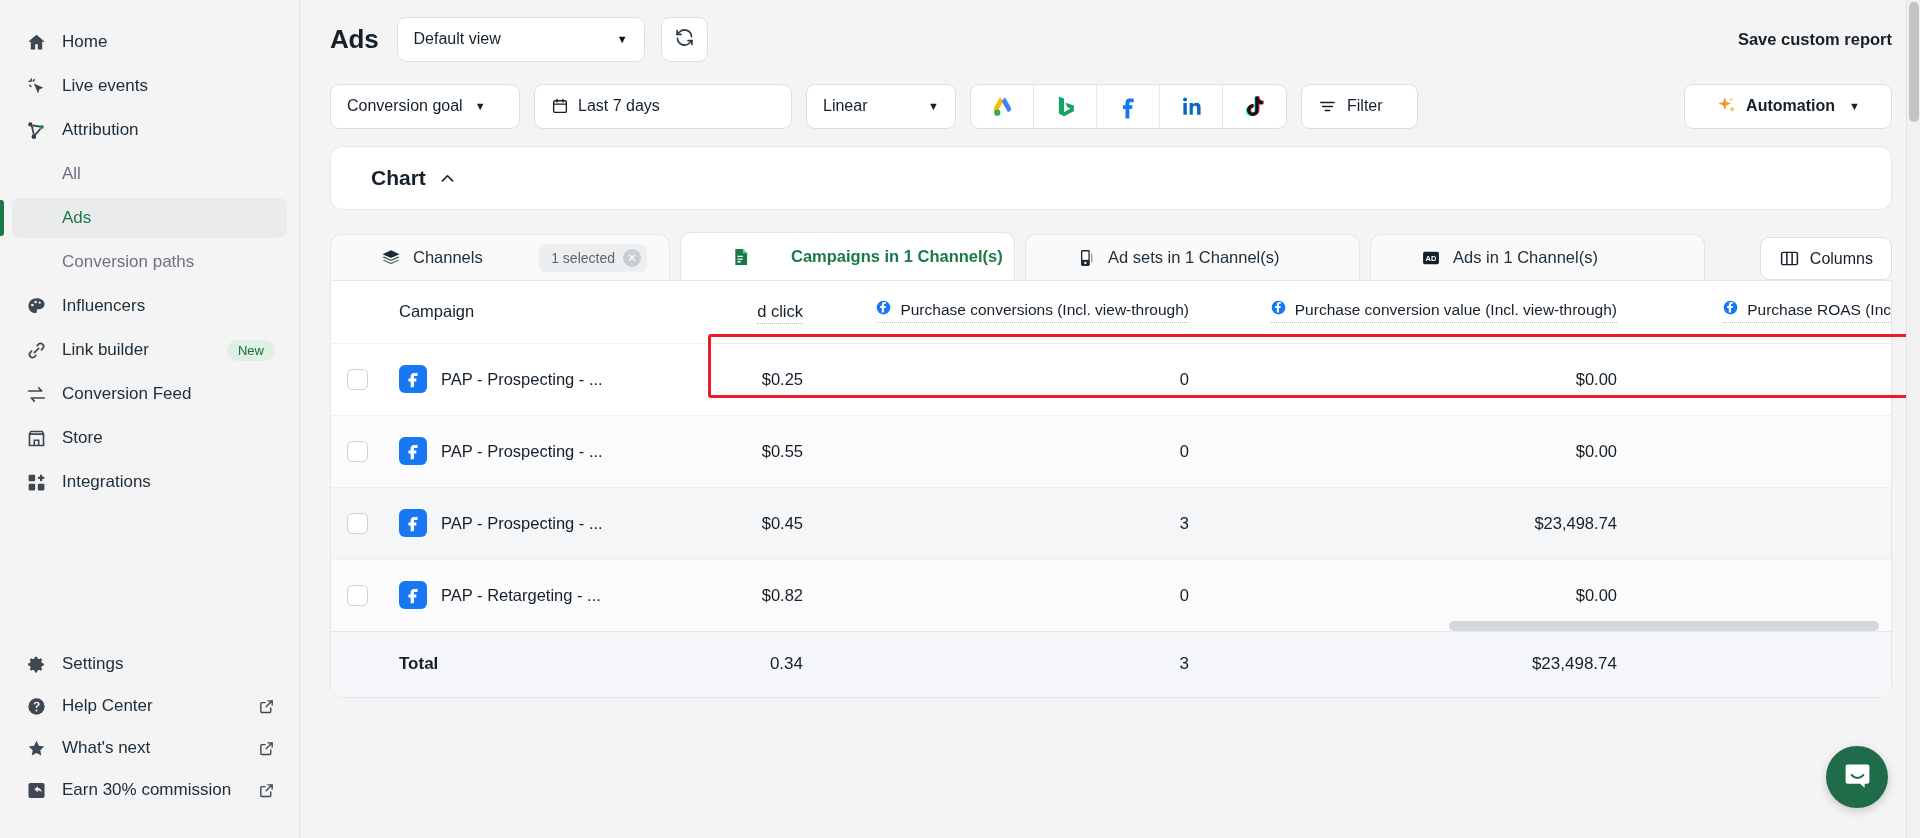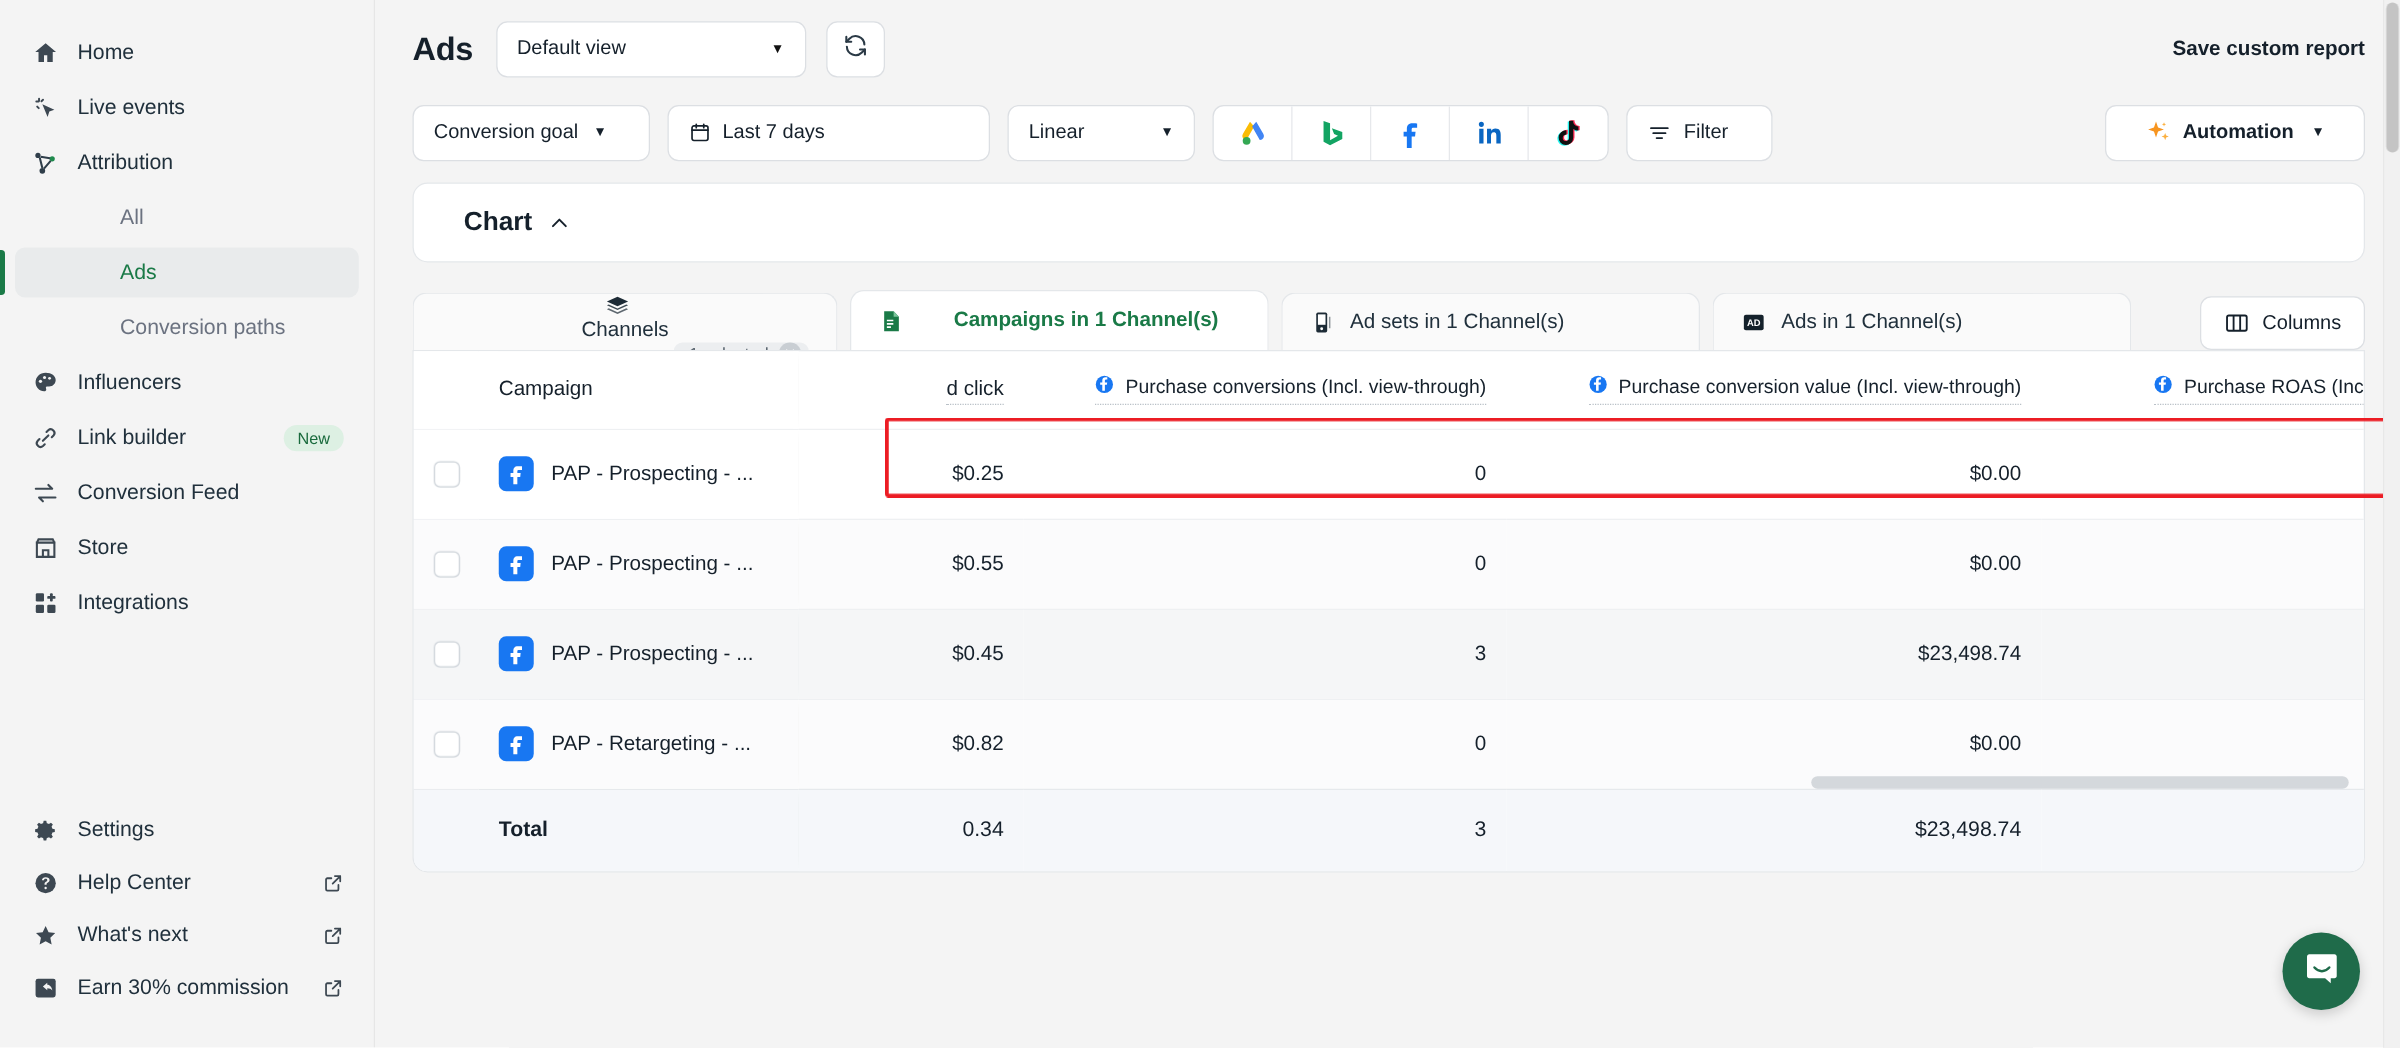--- a/index.html
+++ b/index.html
@@ -36,21 +36,21 @@
   }
   .nav-item .ico {
     width: 24px; height: 24px;
     display: flex; align-items: center; justify-content: center;
     margin-right: 14px;
     flex: 0 0 24px;
     color: #4a5568;
   }
   .nav-item .lbl { flex: 1; white-space: nowrap; }
   .nav-item.sub { padding-left: 50px; color: #6b7280; }
-  .nav-item.sub .lbl { font-size: 17px; margin-left: 34px; }
+  .nav-item.sub .lbl { font-size: 17px; }
   .nav-item.active {
     background: #e9ebec;
   }
   .nav-item.active .lbl { color: #1a7a47; font-weight: 400; }
   .nav-item.active::before {
     content: ""; position: absolute;
     left: -12px; top: 2px; bottom: 2px;
     width: 4px; border-radius: 0 3px 3px 0;
     background: #1a7a47;
   }
@@ -165,23 +165,23 @@
     border: 1px solid #e4e7ea;
     border-bottom: none;
     border-radius: 11px 11px 0 0;
     background: #fafafa;
     display: flex; align-items: center;
     padding: 0 22px;
     font-size: 16.5px; color: #20303c;
     cursor: pointer; margin-right: 10px;
     white-space: nowrap;
   }
-  .tab .tico { margin-right: 12px; display: flex; }
+  .tab .tico { margin-right: 12px; display: flex; margin-left: 28px; }
   .tab.active { background: #ffffff; color: #1a7a47; font-weight: 600; height: 48px; gap: 28px; }
-  .tab.channels { width: 340px; flex-direction: column; }
+  .tab.channels { width: 340px; }
   .tab.camp { width: 335px; }
   .tab.adsets { width: 335px; }
   .tab.ads { width: 335px; }
   .chip-sel {
     margin-left: auto;
     background: #eceef0; border-radius: 7px;
     height: 28px; display: flex; align-items: center;
     padding: 0 6px 0 12px;
     font-size: 14px; color: #5b6670;
   }

